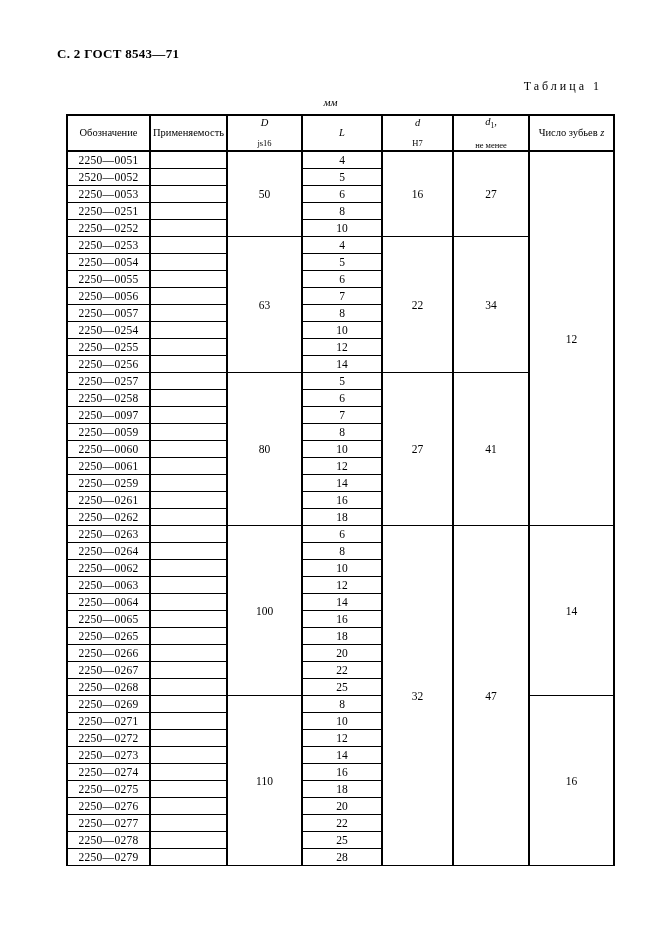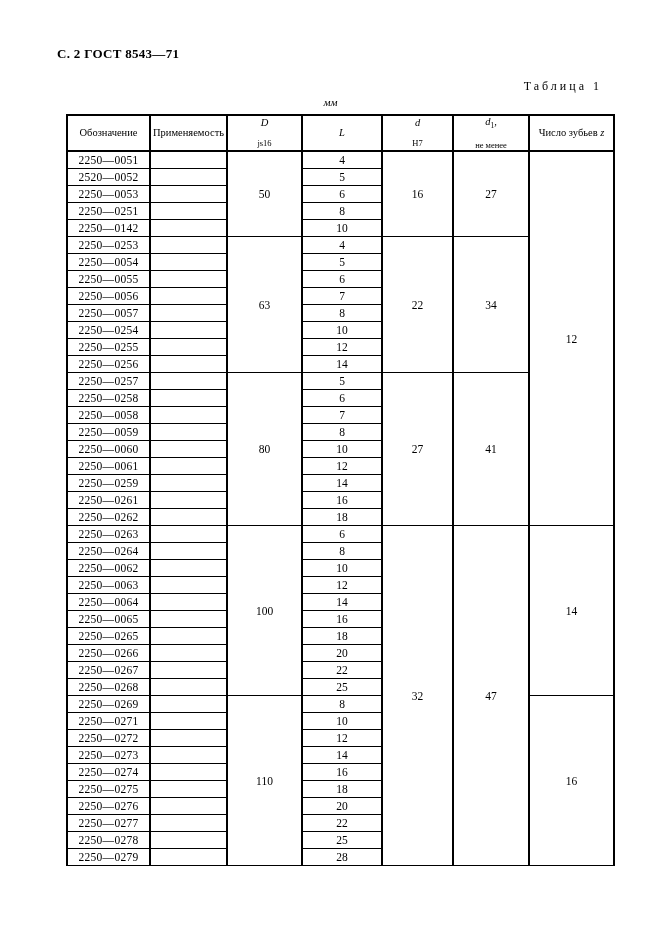--- a/index.html
+++ b/index.html
@@ -161,21 +161,21 @@
           <td class="c-des">2250—0053</td>
           <td class="c-app"></td>
           <td class="c-L">6</td>
         </tr>
         <tr>
           <td class="c-des">2250—0251</td>
           <td class="c-app"></td>
           <td class="c-L">8</td>
         </tr>
         <tr>
-          <td class="c-des">2250—0142</td>
+          <td class="c-des">2250—0252</td>
           <td class="c-app"></td>
           <td class="c-L">10</td>
         </tr>
         <tr>
           <td class="c-des grp">2250—0253</td>
           <td class="c-app grp"></td>
           <td class="c-merge grp" rowspan="8">63</td>
           <td class="c-L grp">4</td>
           <td class="c-merge grp" rowspan="8">22</td>
           <td class="c-merge grp" rowspan="8">34</td>
@@ -222,21 +222,21 @@
           <td class="c-L grp">5</td>
           <td class="c-merge grp" rowspan="9">27</td>
           <td class="c-merge grp" rowspan="9">41</td>
         </tr>
         <tr>
           <td class="c-des">2250—0258</td>
           <td class="c-app"></td>
           <td class="c-L">6</td>
         </tr>
         <tr>
-          <td class="c-des">2250—0058</td>
+          <td class="c-des">2250—0097</td>
           <td class="c-app"></td>
           <td class="c-L">7</td>
         </tr>
         <tr>
           <td class="c-des">2250—0059</td>
           <td class="c-app"></td>
           <td class="c-L">8</td>
         </tr>
         <tr>
           <td class="c-des">2250—0060</td>

